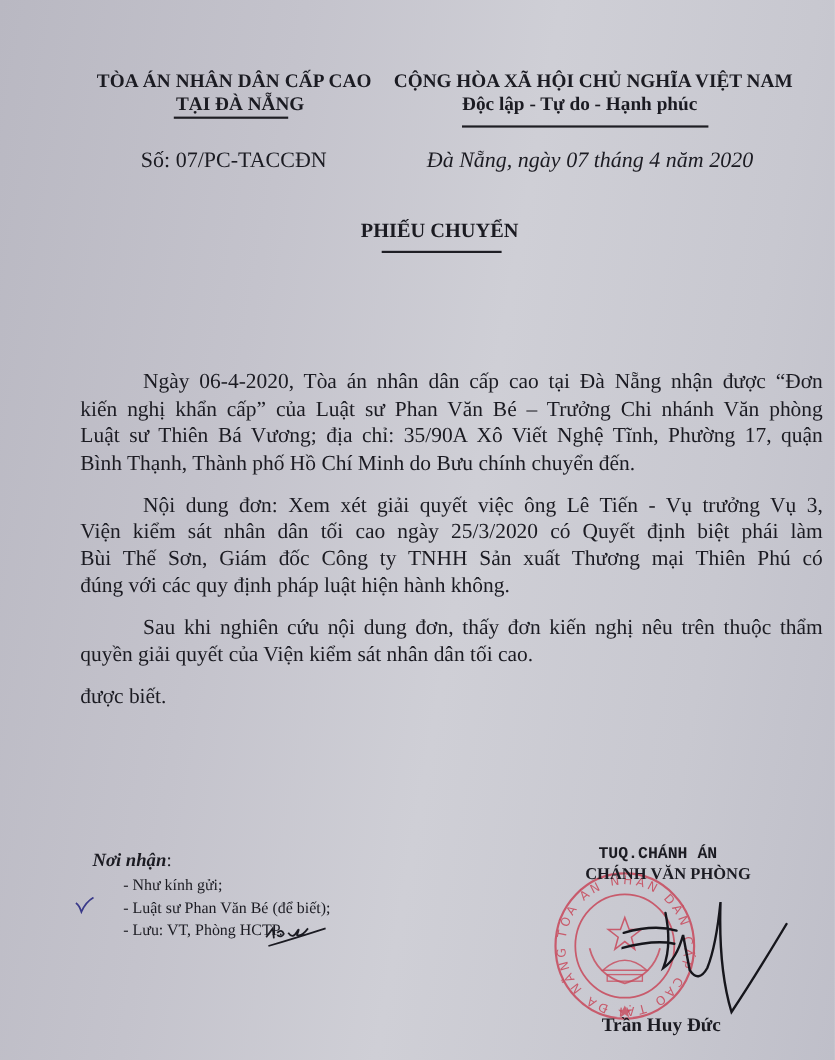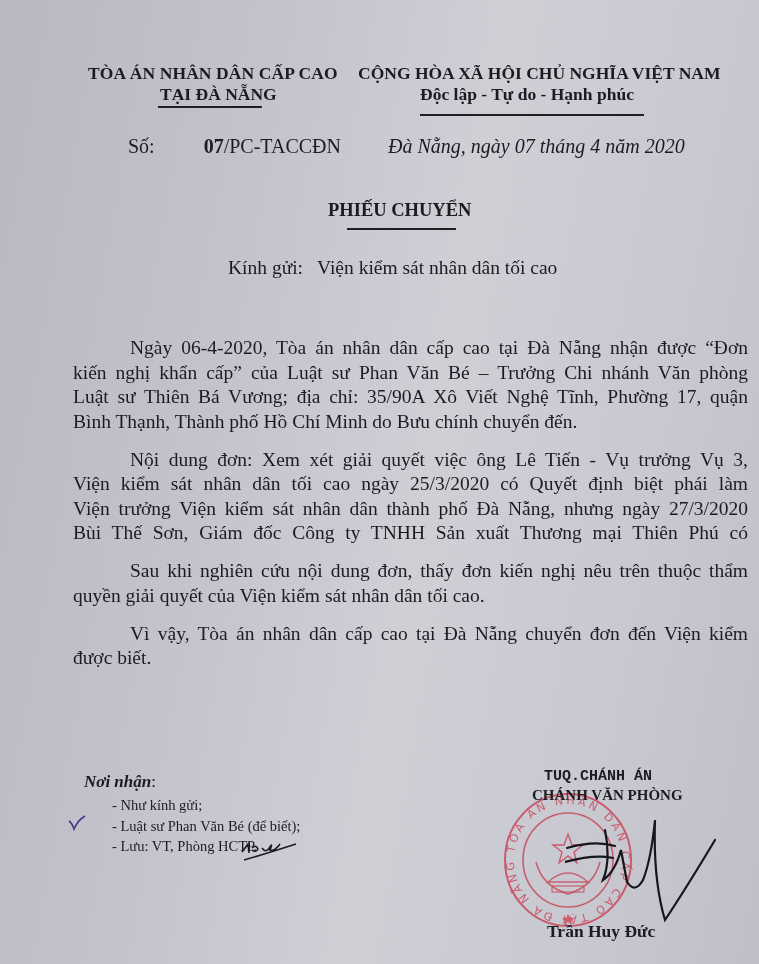--- a/index.html
+++ b/index.html
@@ -23,21 +23,21 @@
 
     
     .hdr-left-1 { left: 88px; top: 63px; font-size: 17.5px; font-weight: bold; letter-spacing: 0.1px; }
     .hdr-left-2 { left: 160px; top: 84px; font-size: 17.5px; font-weight: bold; }
     .hdr-left-rule { left: 158px; top: 106px; width: 104px; height: 1.5px; background: #1e1e24; }
     .hdr-right-1 { left: 358px; top: 63px; font-size: 17.5px; font-weight: bold; }
     .hdr-right-2 { left: 420px; top: 84px; font-size: 17.5px; font-weight: bold; }
     .hdr-right-rule { left: 420px; top: 114px; width: 224px; height: 1.5px; background: #1e1e24; }
 
     .doc-number { left: 128px; top: 135px; font-size: 20px; }
-    .doc-number b { font-weight: bold; margin-left: 44px; }
+    .doc-number b { font-weight: normal; }
     .place-date { left: 388px; top: 135px; font-size: 20px; font-style: italic; }
 
     .title { left: 328px; top: 200px; font-size: 18.5px; font-weight: bold; }
     .title-rule { left: 347px; top: 228px; width: 109px; height: 1.5px; background: #1e1e24; }
 
     .recipient { left: 228px; top: 257px; font-size: 19.5px; }
     .recipient .gap { display: inline-block; width: 14px; }
 
     
     .body {
@@ -84,41 +84,39 @@
   <div class="abs hdr-right-1">CỘNG HÒA XÃ HỘI CHỦ NGHĨA VIỆT NAM</div>
   <div class="abs hdr-right-2">Độc lập - Tự do - Hạnh phúc</div>
   <div class="abs hdr-right-rule"></div>
 
   <div class="abs doc-number"><span>Số: </span><b>07</b><span>/PC-TACCĐN</span></div>
   <div class="abs place-date">Đà Nẵng, ngày 07 tháng 4 năm 2020</div>
 
   <div class="abs title">PHIẾU CHUYỂN</div>
   <div class="abs title-rule"></div>
 
-  <div class="abs recipient"><span>Kính gửi:</span><span class="gap"></span><span>Viện kiểm sát nhân dân tối cao</span></div>
 
   <div class="body">
     <p>
       <span class="ln">Ngày 06-4-2020, Tòa án nhân dân cấp cao tại Đà Nẵng nhận được “Đơn</span>
       <span class="ln" style="text-indent:0">kiến nghị khẩn cấp” của Luật sư Phan Văn Bé – Trưởng Chi nhánh Văn phòng</span>
       <span class="ln" style="text-indent:0">Luật sư Thiên Bá Vương; địa chỉ: 35/90A Xô Viết Nghệ Tĩnh, Phường 17, quận</span>
       <span class="ln last" style="text-indent:0">Bình Thạnh, Thành phố Hồ Chí Minh do Bưu chính chuyển đến.</span>
     </p>
     <p>
       <span class="ln">Nội dung đơn: Xem xét giải quyết việc ông Lê Tiến - Vụ trưởng Vụ 3,</span>
       <span class="ln" style="text-indent:0">Viện kiểm sát nhân dân tối cao ngày 25/3/2020 có Quyết định biệt phái làm</span>
-      <span class="ln" style="text-indent:0">Viện trưởng Viện kiểm sát nhân dân thành phố Đà Nẵng, nhưng ngày 27/3/2020</span>
       <span class="ln" style="text-indent:0">Bùi Thế Sơn, Giám đốc Công ty TNHH Sản xuất Thương mại Thiên Phú có</span>
+      <span class="ln last" style="text-indent:0">đúng với các quy định pháp luật hiện hành không.</span>
     </p>
     <p>
       <span class="ln">Sau khi nghiên cứu nội dung đơn, thấy đơn kiến nghị nêu trên thuộc thẩm</span>
       <span class="ln last" style="text-indent:0">quyền giải quyết của Viện kiểm sát nhân dân tối cao.</span>
     </p>
     <p>
-      <span class="ln">Vì vậy, Tòa án nhân dân cấp cao tại Đà Nẵng chuyển đơn đến Viện kiểm</span>
       <span class="ln last" style="text-indent:0">được biết.</span>
     </p>
   </div>
 
   <div class="abs recv-title"><span>Nơi nhận</span><span style="font-weight:normal;font-style:normal">:</span></div>
   <div class="abs recv-item recv-1">- Như kính gửi;</div>
   <div class="abs recv-item recv-2">- Luật sư Phan Văn Bé (để biết);</div>
   <div class="abs recv-item recv-3">- Lưu: VT, Phòng HCTP.</div>
 
   <span class="abs check-mark">

